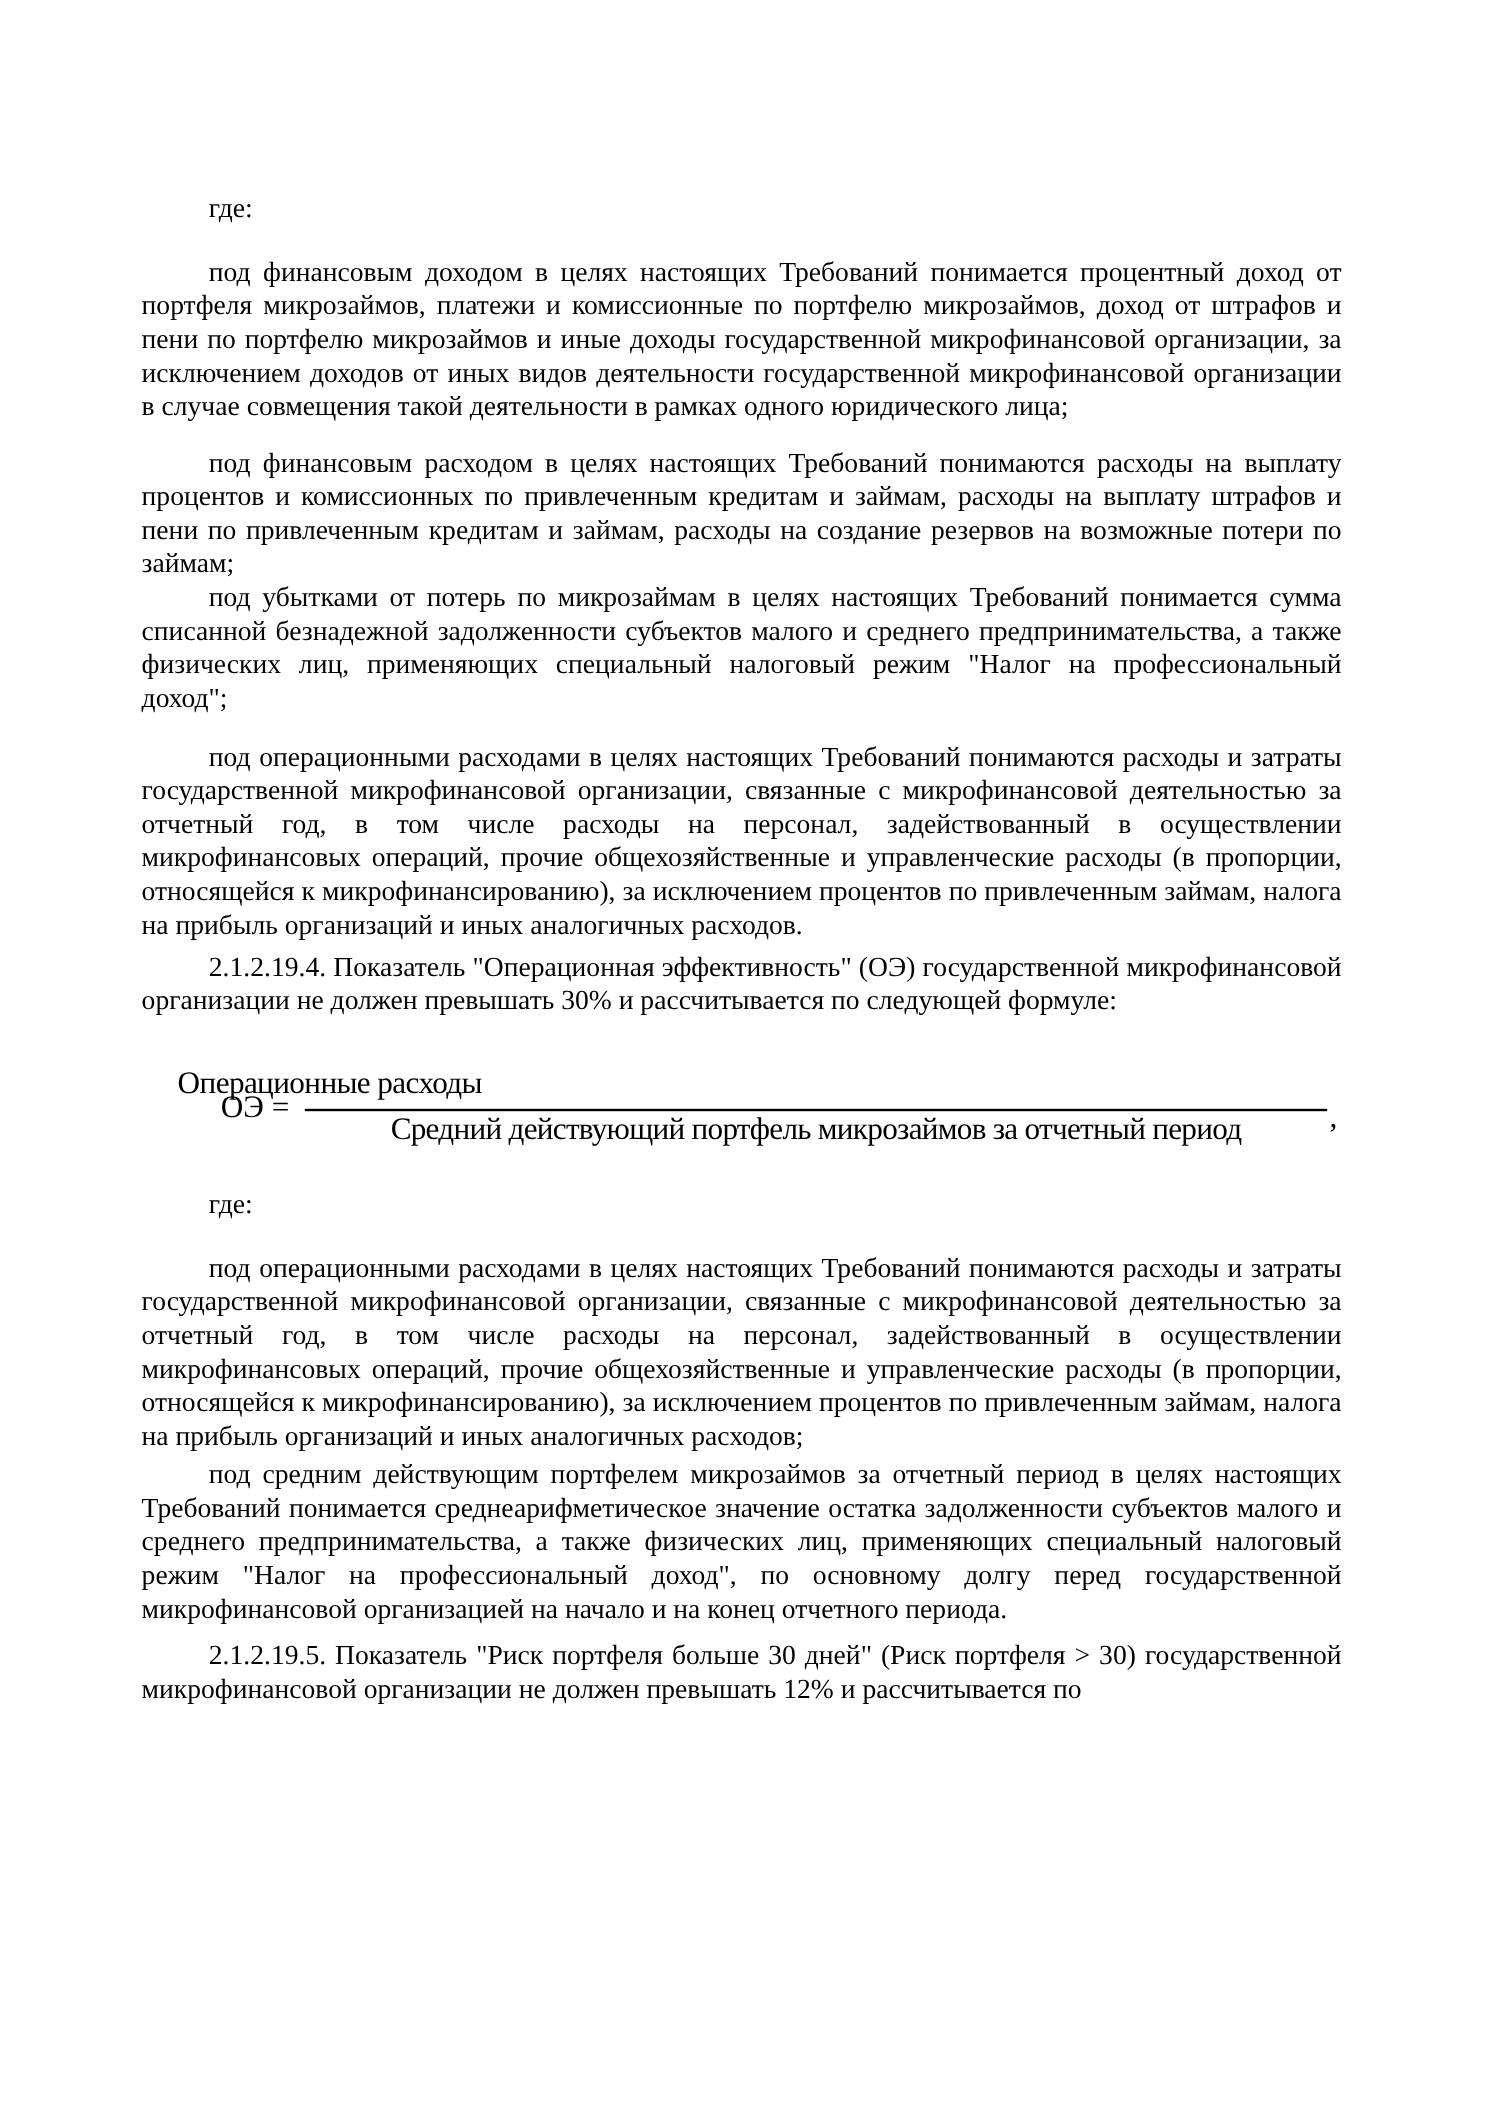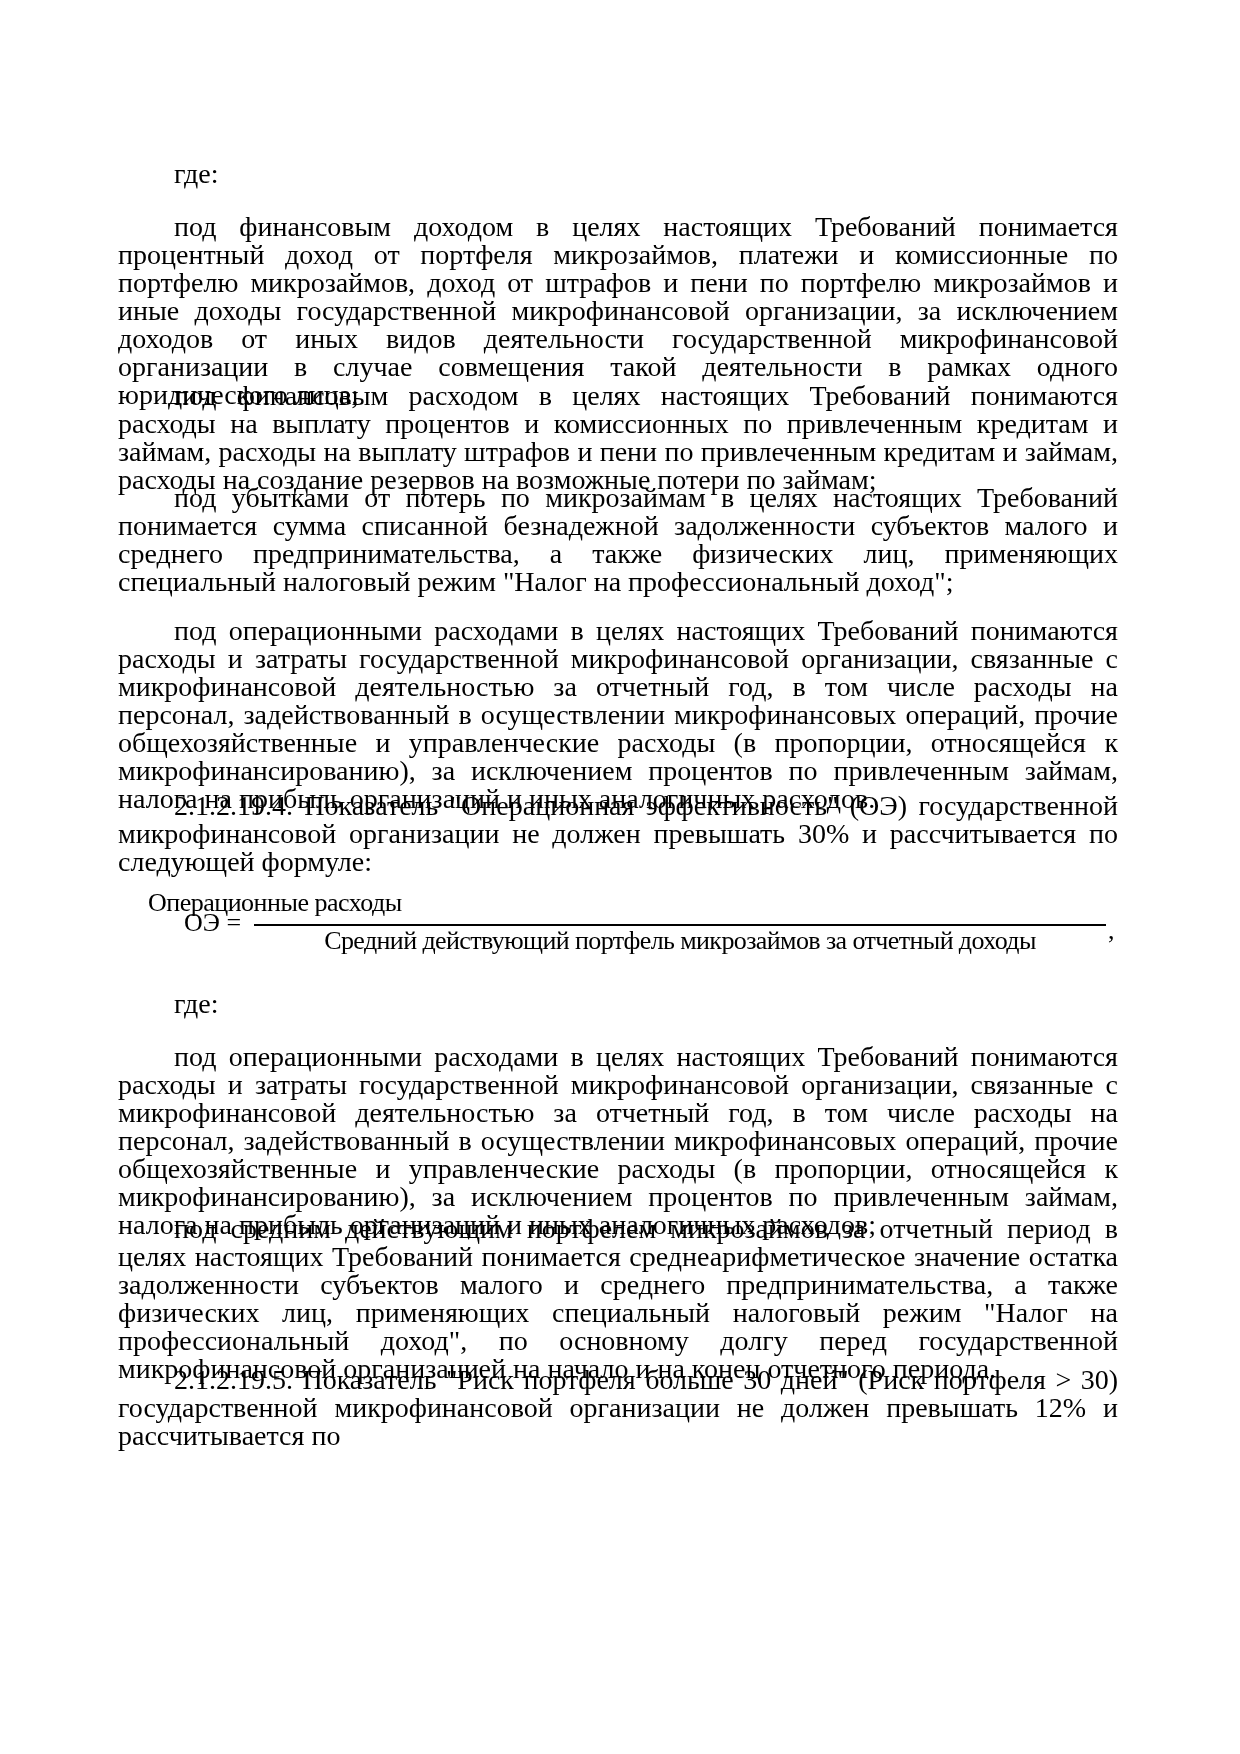--- a/index.html
+++ b/index.html
@@ -1,42 +1,42 @@
 <!DOCTYPE html>
 <html><head>
 <meta charset="utf-8">
 <style>
   html, body { margin: 0; padding: 0; background: #ffffff; }
   body { width: 1240px; height: 1754px; position: relative; overflow: hidden;
          font-family: "Liberation Serif", "DejaVu Serif", serif; color: #000; }
   .page { position: absolute; left: 118px; top: 0; width: 1000px; }
-  .p { font-size: 28px; line-height: 28px; text-align: justify; text-indent: 56px; margin: 0; position: absolute; left: 0; width: 1000px; }
+  .p { font-size: 23px; line-height: 28px; text-align: justify; text-indent: 56px; margin: 0; position: absolute; left: 0; width: 1000px; }
   .formula { position: absolute; left: 0; width: 1000px; font-size: 26px; }
   .fx-lhs { position: absolute; left: 66px; top: 18px; font-family: Liberation Serif, serif; }
   .fx-num { position: absolute; left: 0; width: 1000px; top: -2px; letter-spacing: -0.5px; transform: translateX(30px); }
   .fx-line { position: absolute; left: 136px; top: 34px; width: 852px; height: 2px; background: #000; }
   .fx-den { position: absolute; left: 136px; width: 852px; text-align: center; top: 36px; letter-spacing: -0.6px; }
   .fx-comma { position: absolute; left: 990px; top: 26px; }
 </style>
 </head>
 <body>
 
 <div class="page">
   <p class="p" style="top:160px;">где:</p>
   <p class="p" style="top:213px;">под финансовым доходом в целях настоящих Требований понимается процентный доход от портфеля микрозаймов, платежи и комиссионные по портфелю микрозаймов, доход от штрафов и пени по портфелю микрозаймов и иные доходы государственной микрофинансовой организации, за исключением доходов от иных видов деятельности государственной микрофинансовой организации в случае совмещения такой деятельности в рамках одного юридического лица;</p>
-  <p class="p" style="top:382px;">под финансовым расходом в целях настоящих Требований понимаются расходы на выплату процентов и комиссионных по привлеченным кредитам и займам, расходы на выплату штрафов и пени по привлеченным кредитам и займам, расходы на создание резервов на возможные потери по займам;</p>
+  <p class="p" style="top:372px;">под финансовым расходом в целях настоящих Требований понимаются расходы на выплату процентов и комиссионных по привлеченным кредитам и займам, расходы на выплату штрафов и пени по привлеченным кредитам и займам, расходы на создание резервов на возможные потери по займам;</p>
   <p class="p" style="top:484px;">под убытками от потерь по микрозаймам в целях настоящих Требований понимается сумма списанной безнадежной задолженности субъектов малого и среднего предпринимательства, а также физических лиц, применяющих специальный налоговый режим "Налог на профессиональный доход";</p>
   <p class="p" style="top:617px;">под операционными расходами в целях настоящих Требований понимаются расходы и затраты государственной микрофинансовой организации, связанные с микрофинансовой деятельностью за отчетный год, в том числе расходы на персонал, задействованный в осуществлении микрофинансовых операций, прочие общехозяйственные и управленческие расходы (в пропорции, относящейся к микрофинансированию), за исключением процентов по привлеченным займам, налога на прибыль организаций и иных аналогичных расходов.</p>
   <p class="p" style="top:792px;">2.1.2.19.4. Показатель "Операционная эффективность" (ОЭ) государственной микрофинансовой организации не должен превышать 30% и рассчитывается по следующей формуле:</p>
 
   <div class="formula" style="top:890px;">
     <span class="fx-lhs">ОЭ =</span>
     <span class="fx-num">Операционные расходы</span>
     <div class="fx-line"></div>
-    <span class="fx-den">Средний действующий портфель микрозаймов за отчетный доходы</span>
+    <span class="fx-den">Средний действующий портфель микрозаймов за отчетный период</span>
     <span class="fx-comma">,</span>
   </div>
 
   <p class="p" style="top:990px;">где:</p>
   <p class="p" style="top:1043px;">под операционными расходами в целях настоящих Требований понимаются расходы и затраты государственной микрофинансовой организации, связанные с микрофинансовой деятельностью за отчетный год, в том числе расходы на персонал, задействованный в осуществлении микрофинансовых операций, прочие общехозяйственные и управленческие расходы (в пропорции, относящейся к микрофинансированию), за исключением процентов по привлеченным займам, налога на прибыль организаций и иных аналогичных расходов;</p>
   <p class="p" style="top:1215px;">под средним действующим портфелем микрозаймов за отчетный период в целях настоящих Требований понимается среднеарифметическое значение остатка задолженности субъектов малого и среднего предпринимательства, а также физических лиц, применяющих специальный налоговый режим "Налог на профессиональный доход", по основному долгу перед государственной микрофинансовой организацией на начало и на конец отчетного периода.</p>
   <p class="p" style="top:1366px;">2.1.2.19.5. Показатель "Риск портфеля больше 30 дней" (Риск портфеля &gt; 30) государственной микрофинансовой организации не должен превышать 12% и рассчитывается по</p>
 </div>
 
 </body></html>

